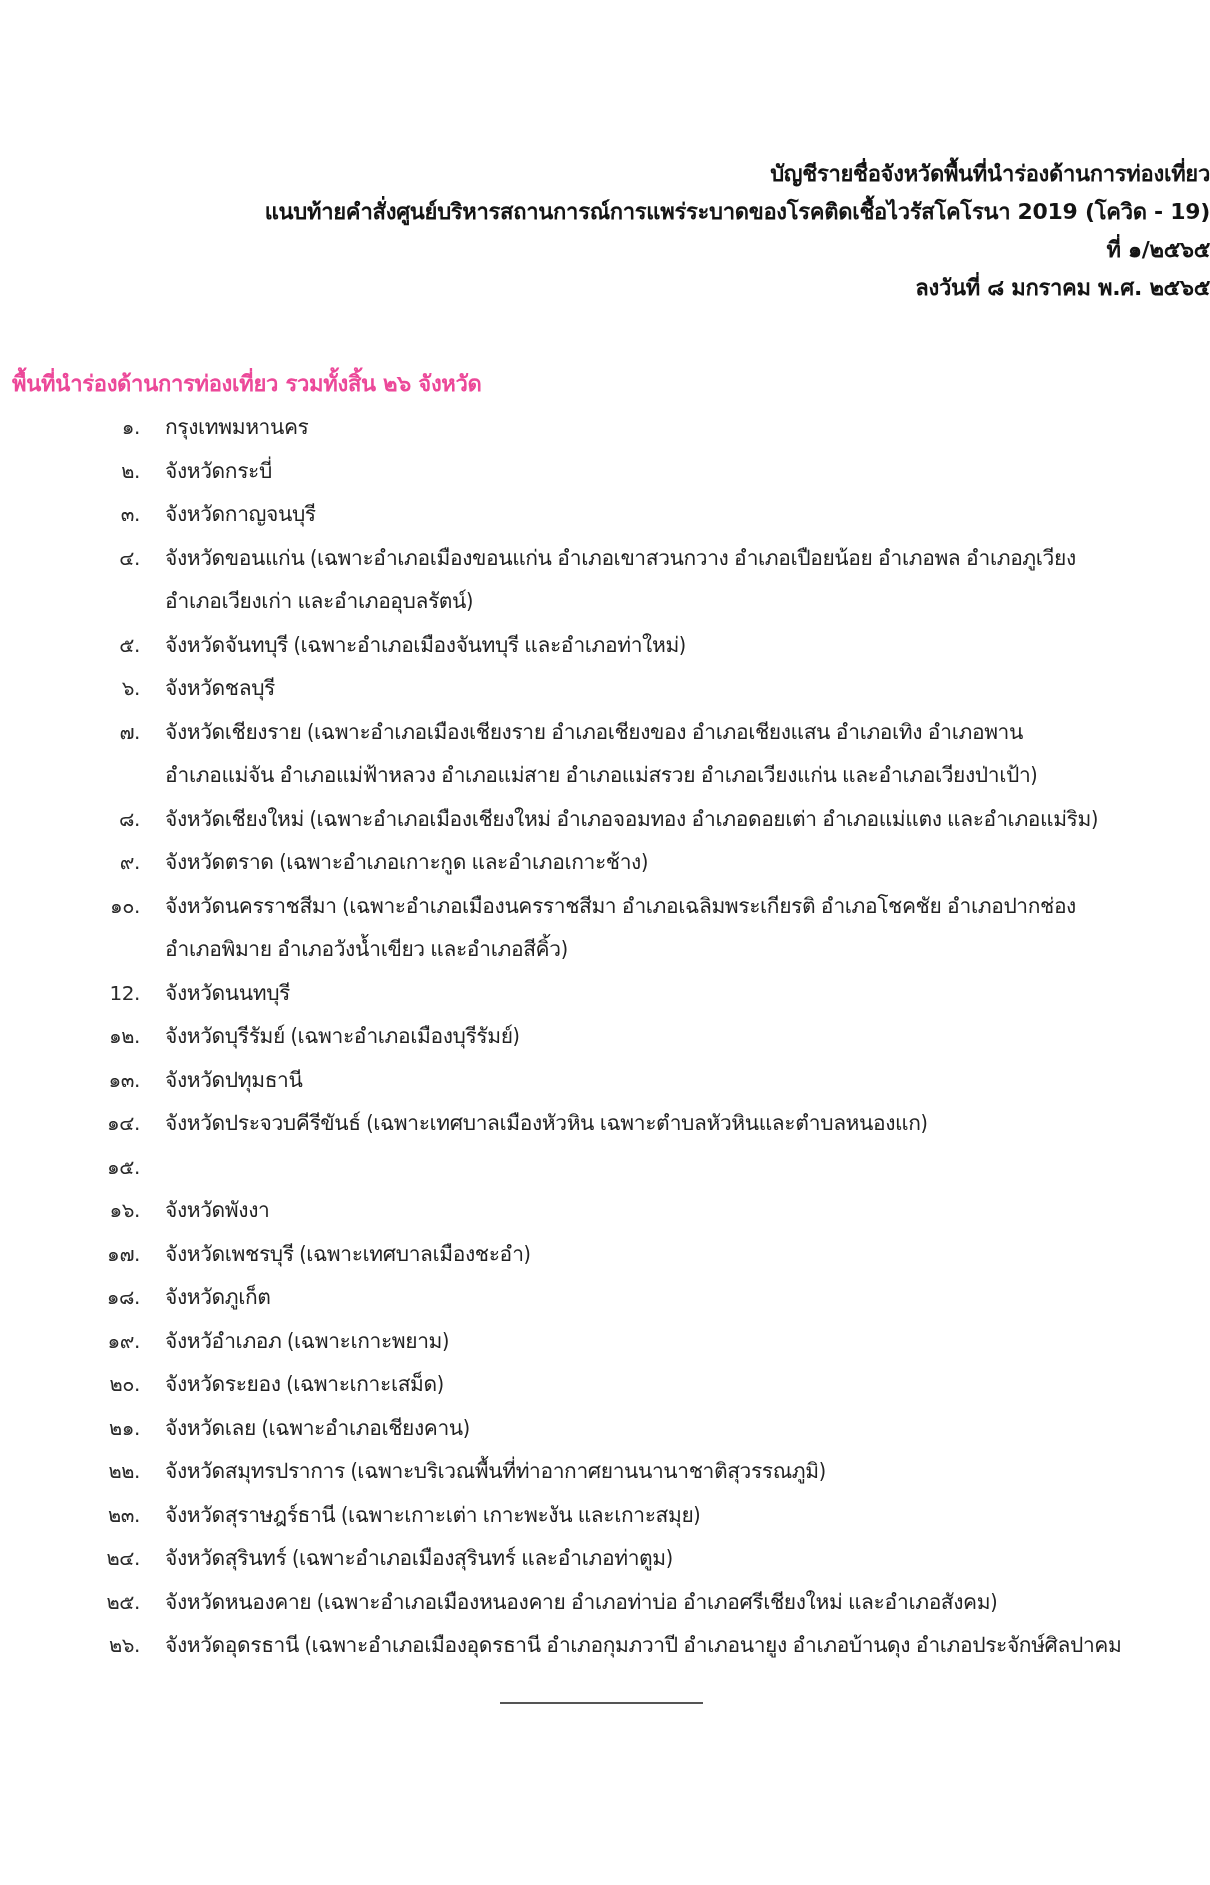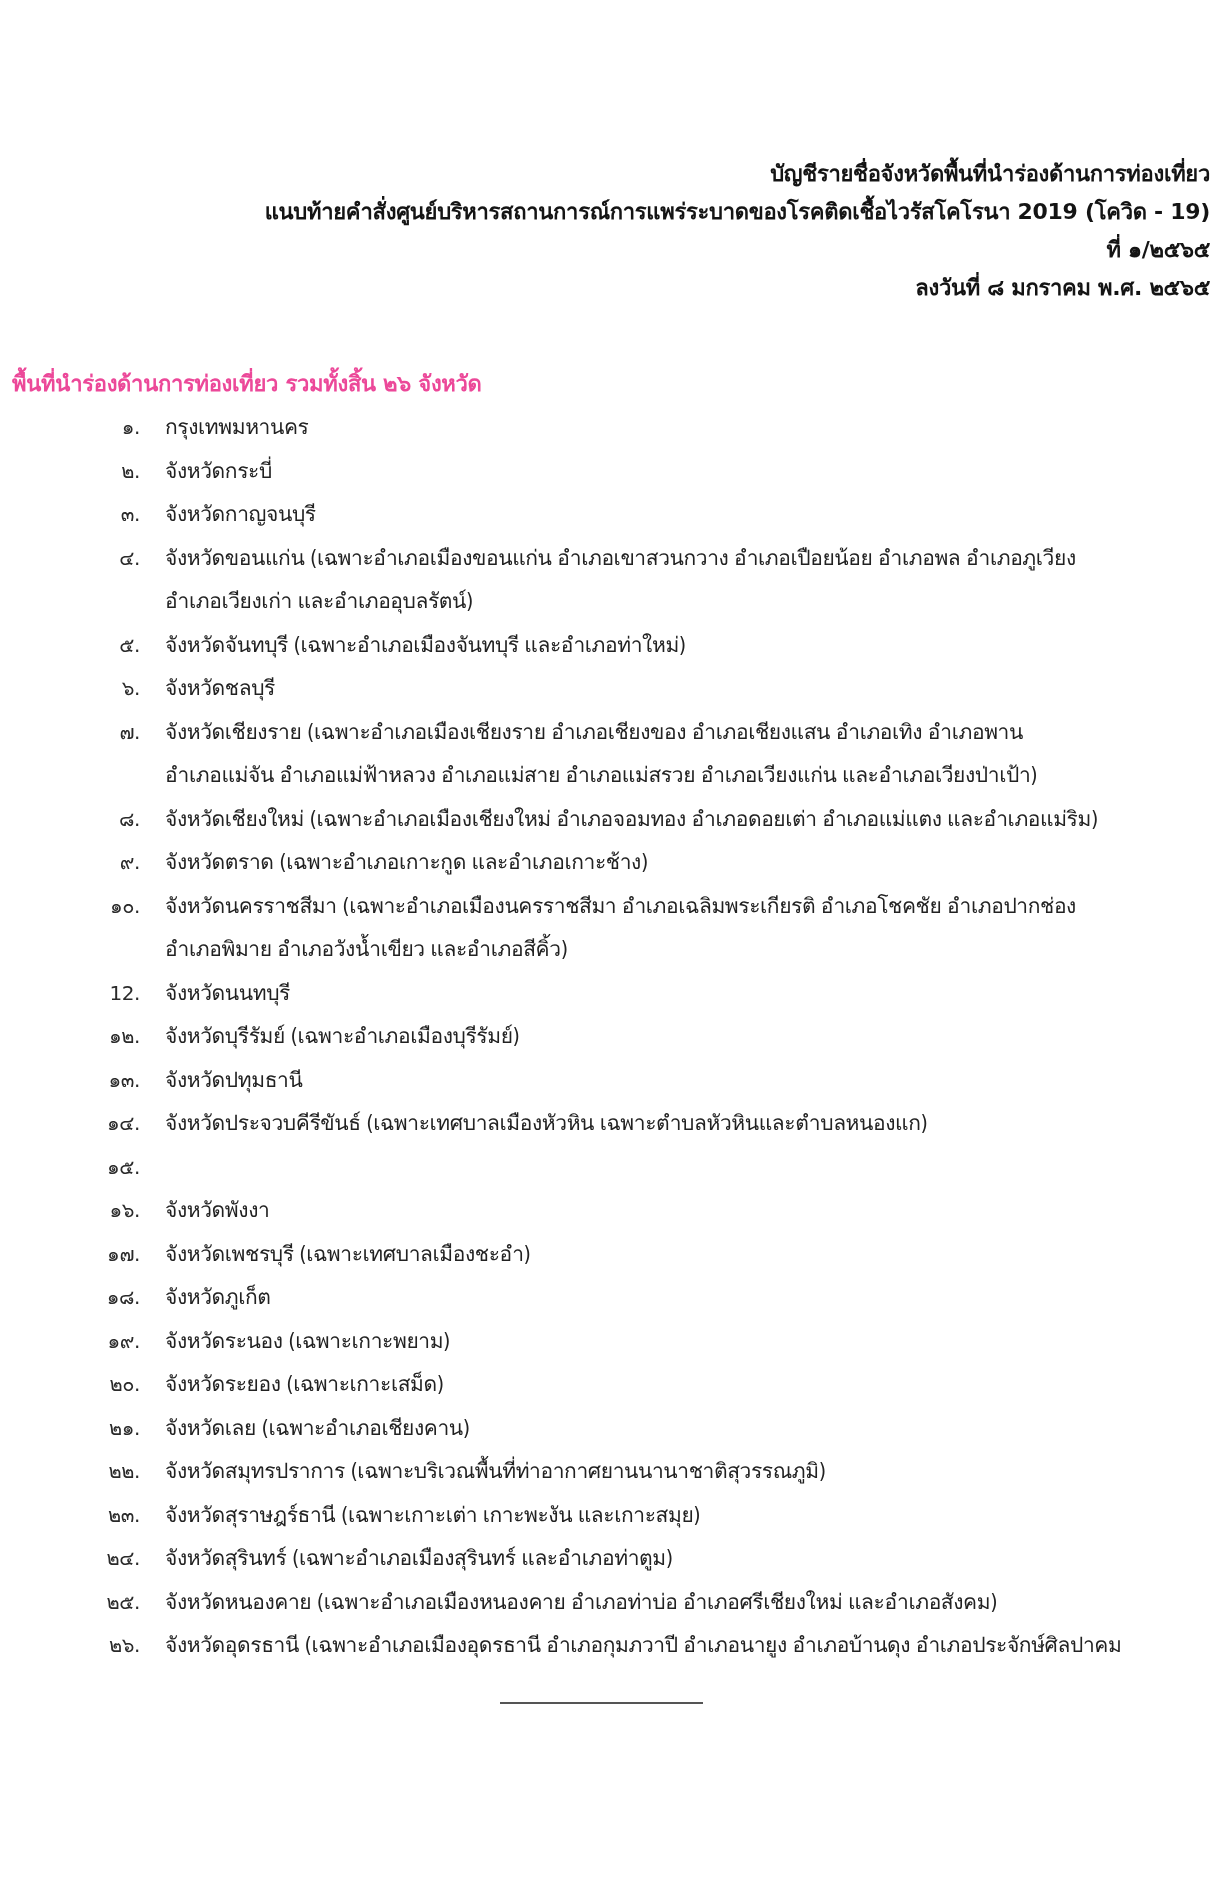--- a/index.html
+++ b/index.html
@@ -185,21 +185,21 @@
       <div class="row">
         <span class="num">๑๗.</span>
         <span class="txt">จังหวัดเพชรบุรี (เฉพาะเทศบาลเมืองชะอำ)</span>
       </div>
       <div class="row">
         <span class="num">๑๘.</span>
         <span class="txt">จังหวัดภูเก็ต</span>
       </div>
       <div class="row">
         <span class="num">๑๙.</span>
-        <span class="txt">จังหวัดระนอง (เฉพาะเกาะพยาม)</span>
+        <span class="txt">จังหวัอำเภอภ (เฉพาะเกาะพยาม)</span>
       </div>
       <div class="row">
         <span class="num">๒๐.</span>
         <span class="txt">จังหวัดระยอง (เฉพาะเกาะเสม็ด)</span>
       </div>
       <div class="row">
         <span class="num">๒๑.</span>
         <span class="txt">จังหวัดเลย (เฉพาะอำเภอเชียงคาน)</span>
       </div>
       <div class="row">

